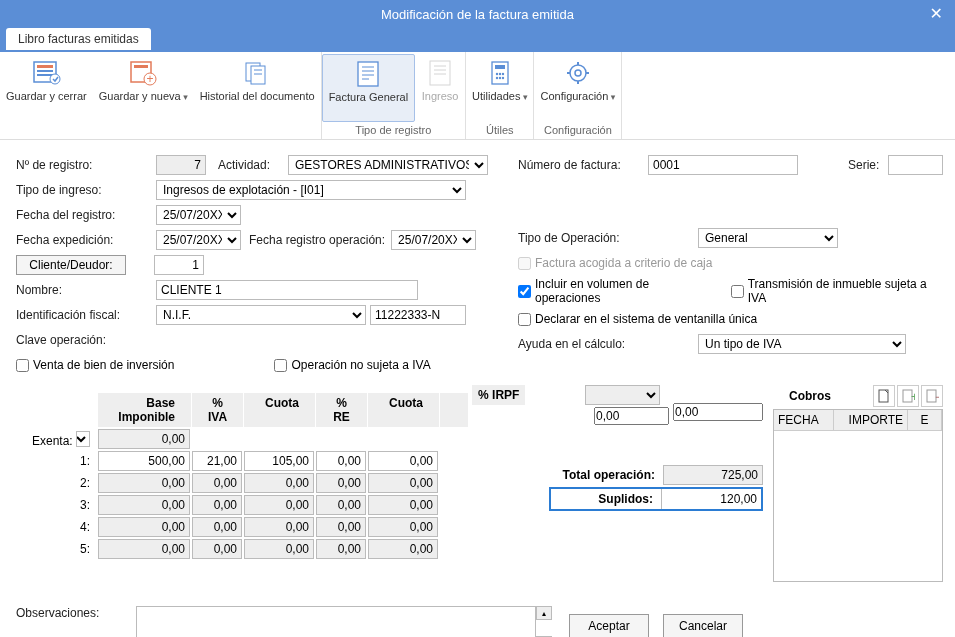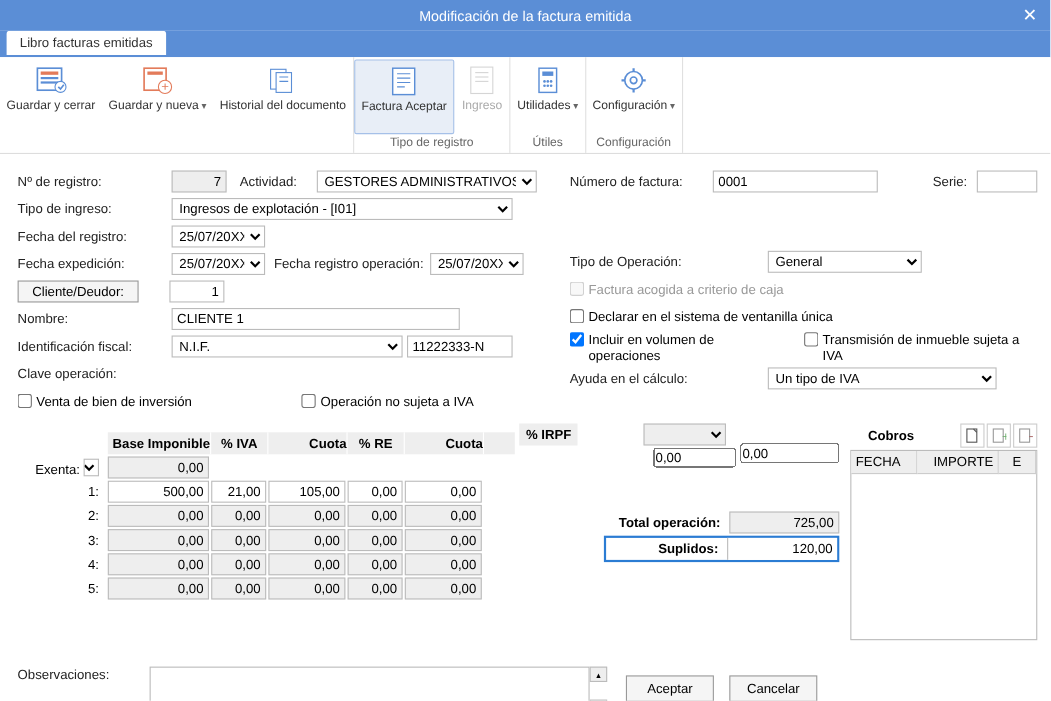--- a/index.html
+++ b/index.html
@@ -30,27 +30,27 @@
   .two-col { display: flex; }
   
   .lbl { font-size: 12px; color: #222; }
   .lbl-w { width: 140px; }
   .lbl-w2 { width: 130px; }
   
   input[type=text], .inp { border: 1px solid #bbb; height: 20px; padding: 1px 4px; font-size: 12px; background: #fff; }
   .inp-ro { background: #eee; text-align: right; }
   select, .sel { border: 1px solid #bbb; height: 20px; padding: 1px 2px; font-size: 12px; background: #fff; }
   .btn-client { border: 1px solid #999; background: #f5f5f5; padding: 2px 8px; height: 20px; font-size: 12px; cursor: pointer; }
-  .chk { display: inline-flex; align-items: flex-start; gap: 4px; font-size: 12px; }
+  .chk { display: inline-flex; align-items: center; gap: 4px; font-size: 12px; }
   .chk input { width: 13px; height: 13px; }
   
   
   .grid { margin-top: 8px; }
   .grid-head { display: flex; background: #eee; }
-  .grid-head > div { padding: 3px 0; font-size: 12px; font-weight: normal; text-align: center; border-right: 1px solid #fff; }
+  .grid-head > div { padding: 3px 16px; font-size: 12px; font-weight: normal; text-align: center; border-right: 1px solid #fff; }
   .grid-row { display: flex; align-items: center; margin-top: 2px; }
   .grid-row .rlabel { width: 82px; text-align: right; padding-right: 8px; font-size: 12px; }
   .grid-row .cell-inp { border: 1px solid #bbb; height: 20px; text-align: right; padding-right: 4px; font-size: 12px; background: #eee; margin-right: 2px; }
   .grid-row .cell-inp.white { background: #fff; }
   .c-base { width: 92px; } .c-iva { width: 50px; } .c-cuota { width: 70px; } .c-re { width: 50px; } .c-cuota2 { width: 70px; }
   
   .totals { margin-top: 4px; }
   .totals-row { display: flex; align-items: center; justify-content: flex-end; margin-bottom: 2px; }
   .totals-row .tlabel { width: 110px; text-align: right; font-weight: bold; font-size: 12px; padding-right: 8px; }
   .totals-row .tval { width: 100px; border: 1px solid #bbb; height: 20px; text-align: right; padding: 1px 4px; background: #eee; }
@@ -132,21 +132,21 @@
       <div class="ribbon-btn active">
         <span class="icon">
           <svg width="26" height="28">
               <rect x="3" y="2" width="20" height="24" fill="#fff" stroke="#5b8ed6" stroke-width="1.3"></rect>
               <line x1="7" y1="7" x2="19" y2="7" stroke="#5b8ed6"></line>
               <line x1="7" y1="11" x2="19" y2="11" stroke="#5b8ed6"></line>
               <line x1="7" y1="15" x2="19" y2="15" stroke="#5b8ed6"></line>
               <line x1="7" y1="19" x2="14" y2="19" stroke="#5b8ed6"></line>
             </svg>
         </span>
-        <span class="lbl">Factura Aceptar</span>
+        <span class="lbl">Factura General</span>
       </div>
       <div class="ribbon-btn">
         <span class="icon">
           <svg width="26" height="28" opacity="0.35">
               <rect x="3" y="2" width="20" height="24" fill="#fff" stroke="#888"></rect>
               <line x1="7" y1="7" x2="19" y2="7" stroke="#888"></line>
               <line x1="7" y1="11" x2="19" y2="11" stroke="#888"></line>
               <line x1="7" y1="15" x2="19" y2="15" stroke="#888"></line>
             </svg>
         </span>
@@ -265,32 +265,32 @@
         <select class="sel" style="width:140px"><option>General</option></select>
       </div>
       <div class="row">
         <label class="chk" style="color:#999">
             <input type="checkbox" disabled="" style="">
             <span>Factura acogida a criterio de caja</span>
           </label>
       </div>
       <div class="row">
         <label class="chk">
-            <input type="checkbox" style="">
-            <span>Declarar en el sistema de ventanilla única</span>
-          </label>
-      </div>
-      <div class="row">
-        <label class="chk">
             <input type="checkbox" checked="" style="">
             <span>Incluir en  volumen de operaciones</span>
           </label>
         <label class="chk" style="margin-left:18px">
             <input type="checkbox" style="">
             <span>Transmisión de inmueble sujeta a IVA</span>
+          </label>
+      </div>
+      <div class="row">
+        <label class="chk">
+            <input type="checkbox" style="">
+            <span>Declarar en el sistema de ventanilla única</span>
           </label>
       </div>
       <div class="row">
         <span class="lbl lbl-w2">Ayuda en el cálculo:</span>
         <span style="width:50px"></span>
         <select class="sel" style="width:208px"><option>Un tipo de IVA</option></select>
       </div>
     </div>
   </div>
 

